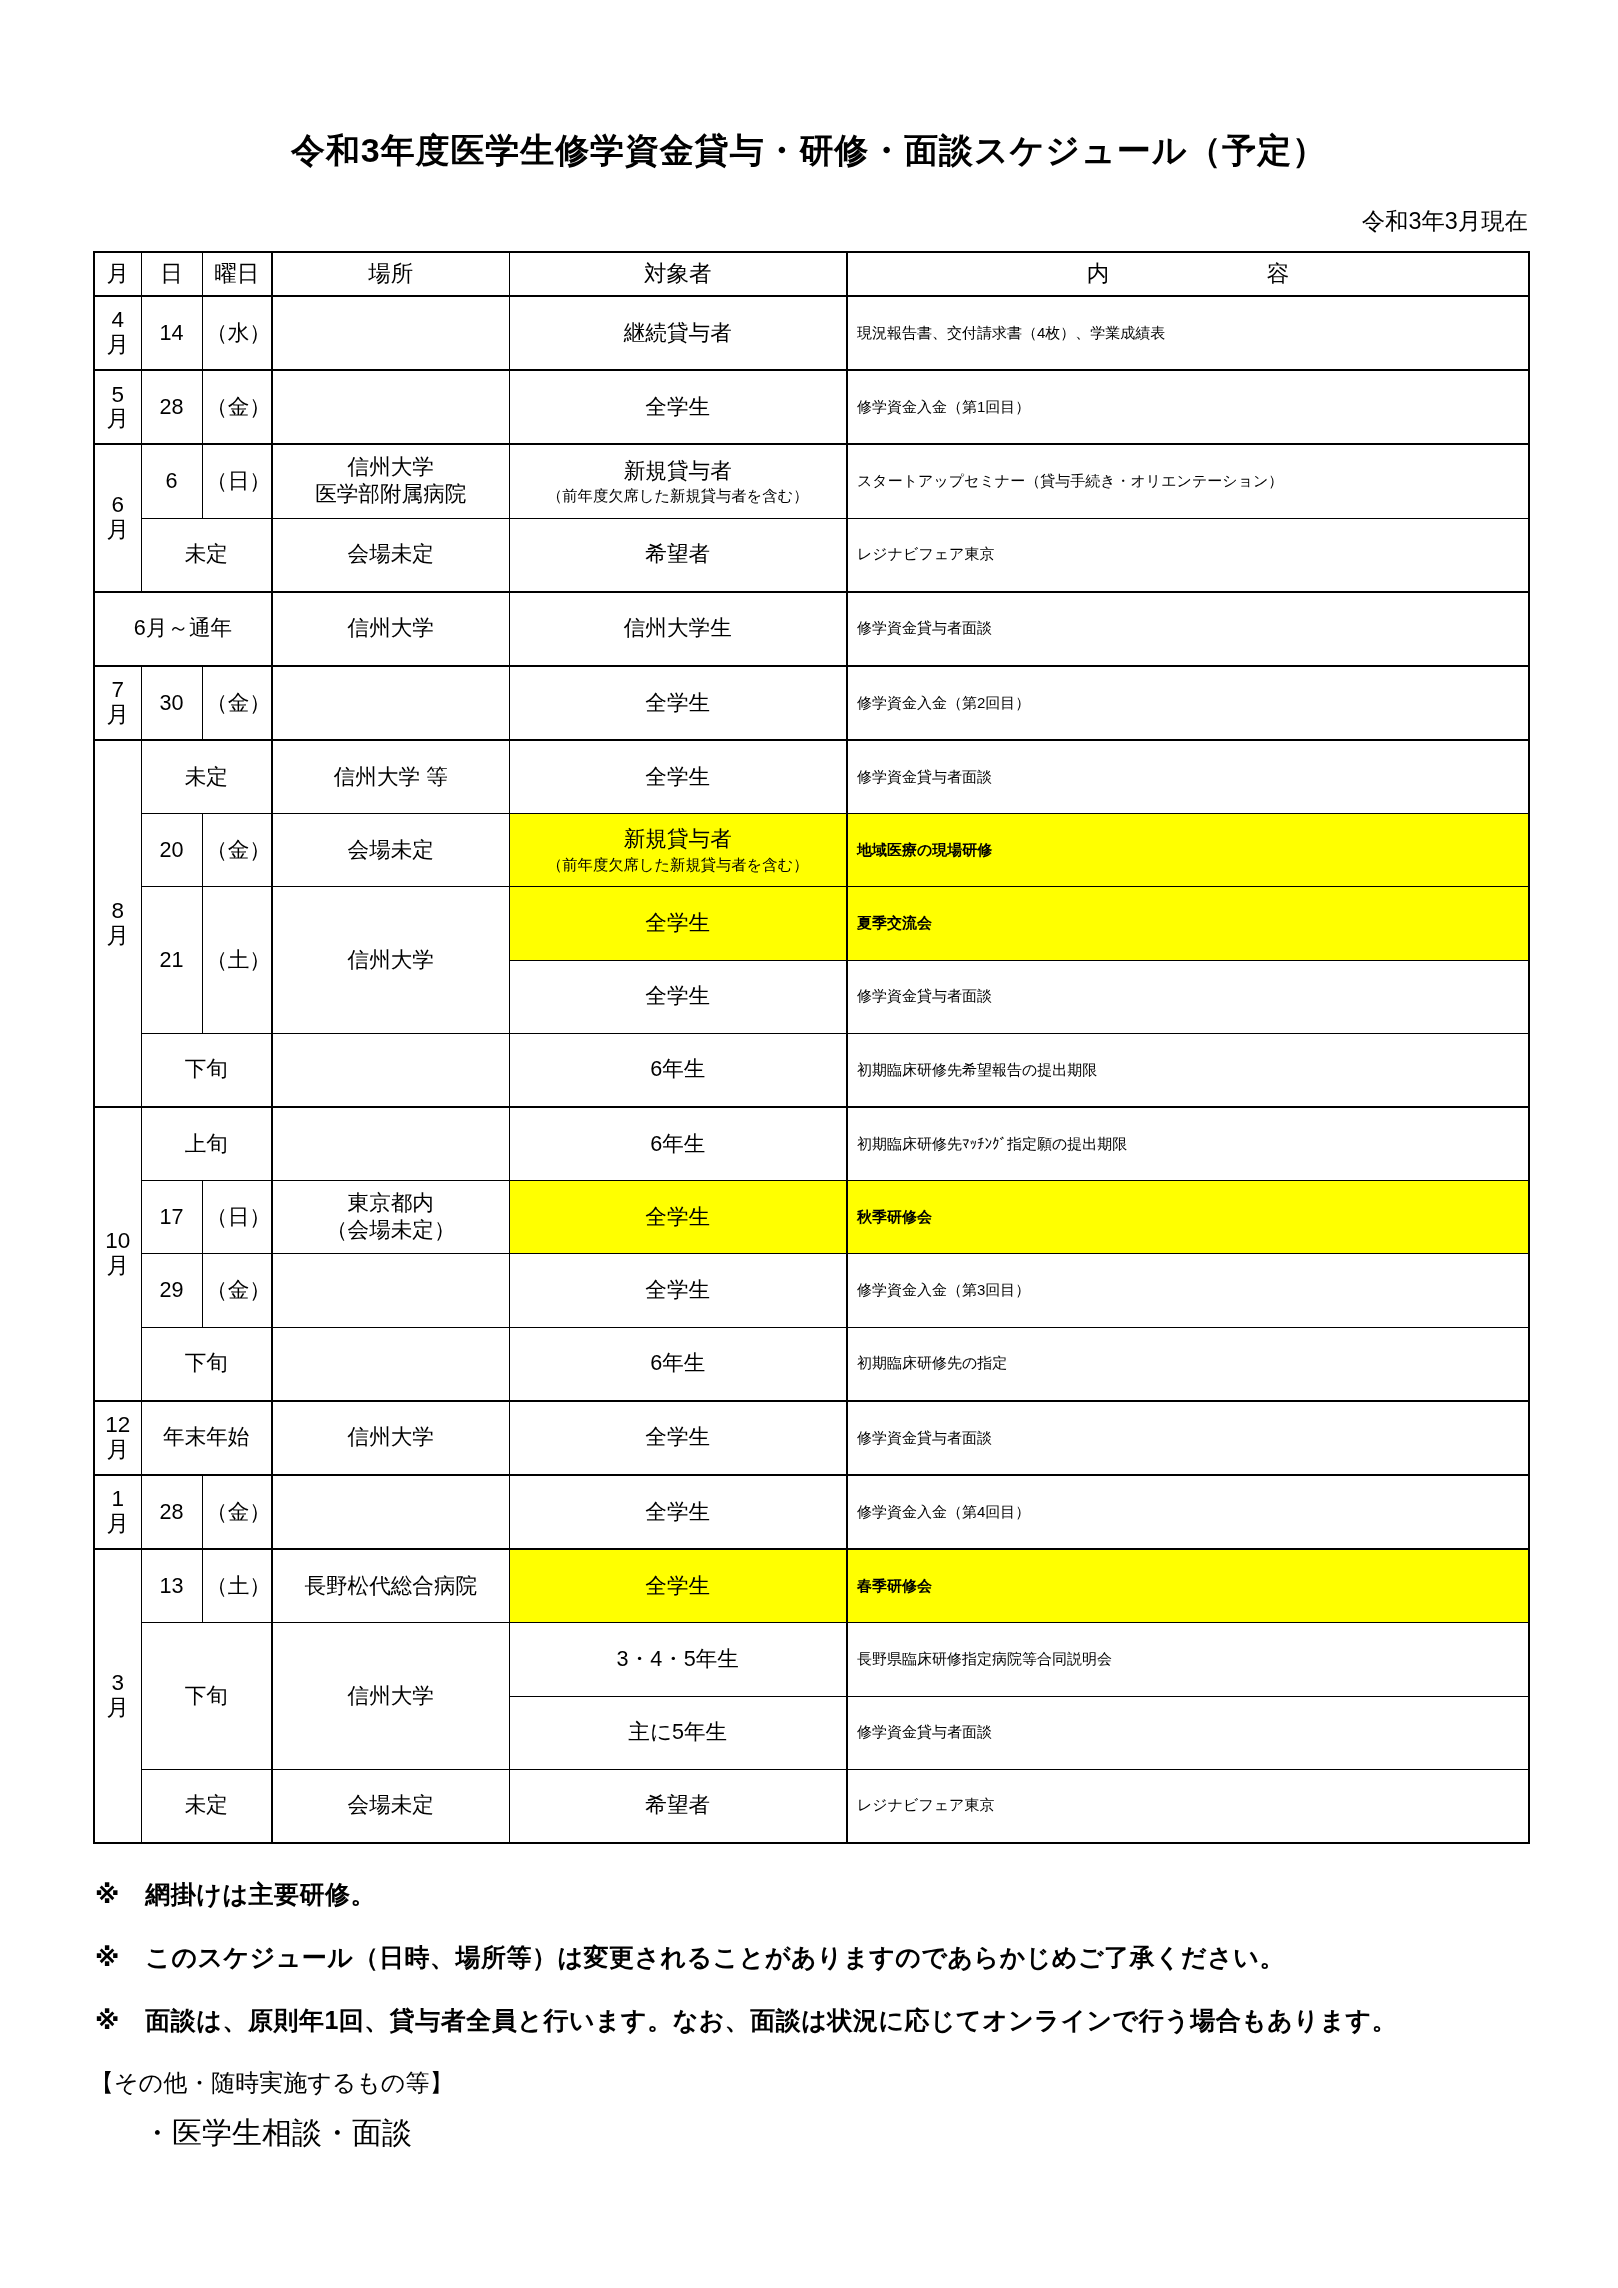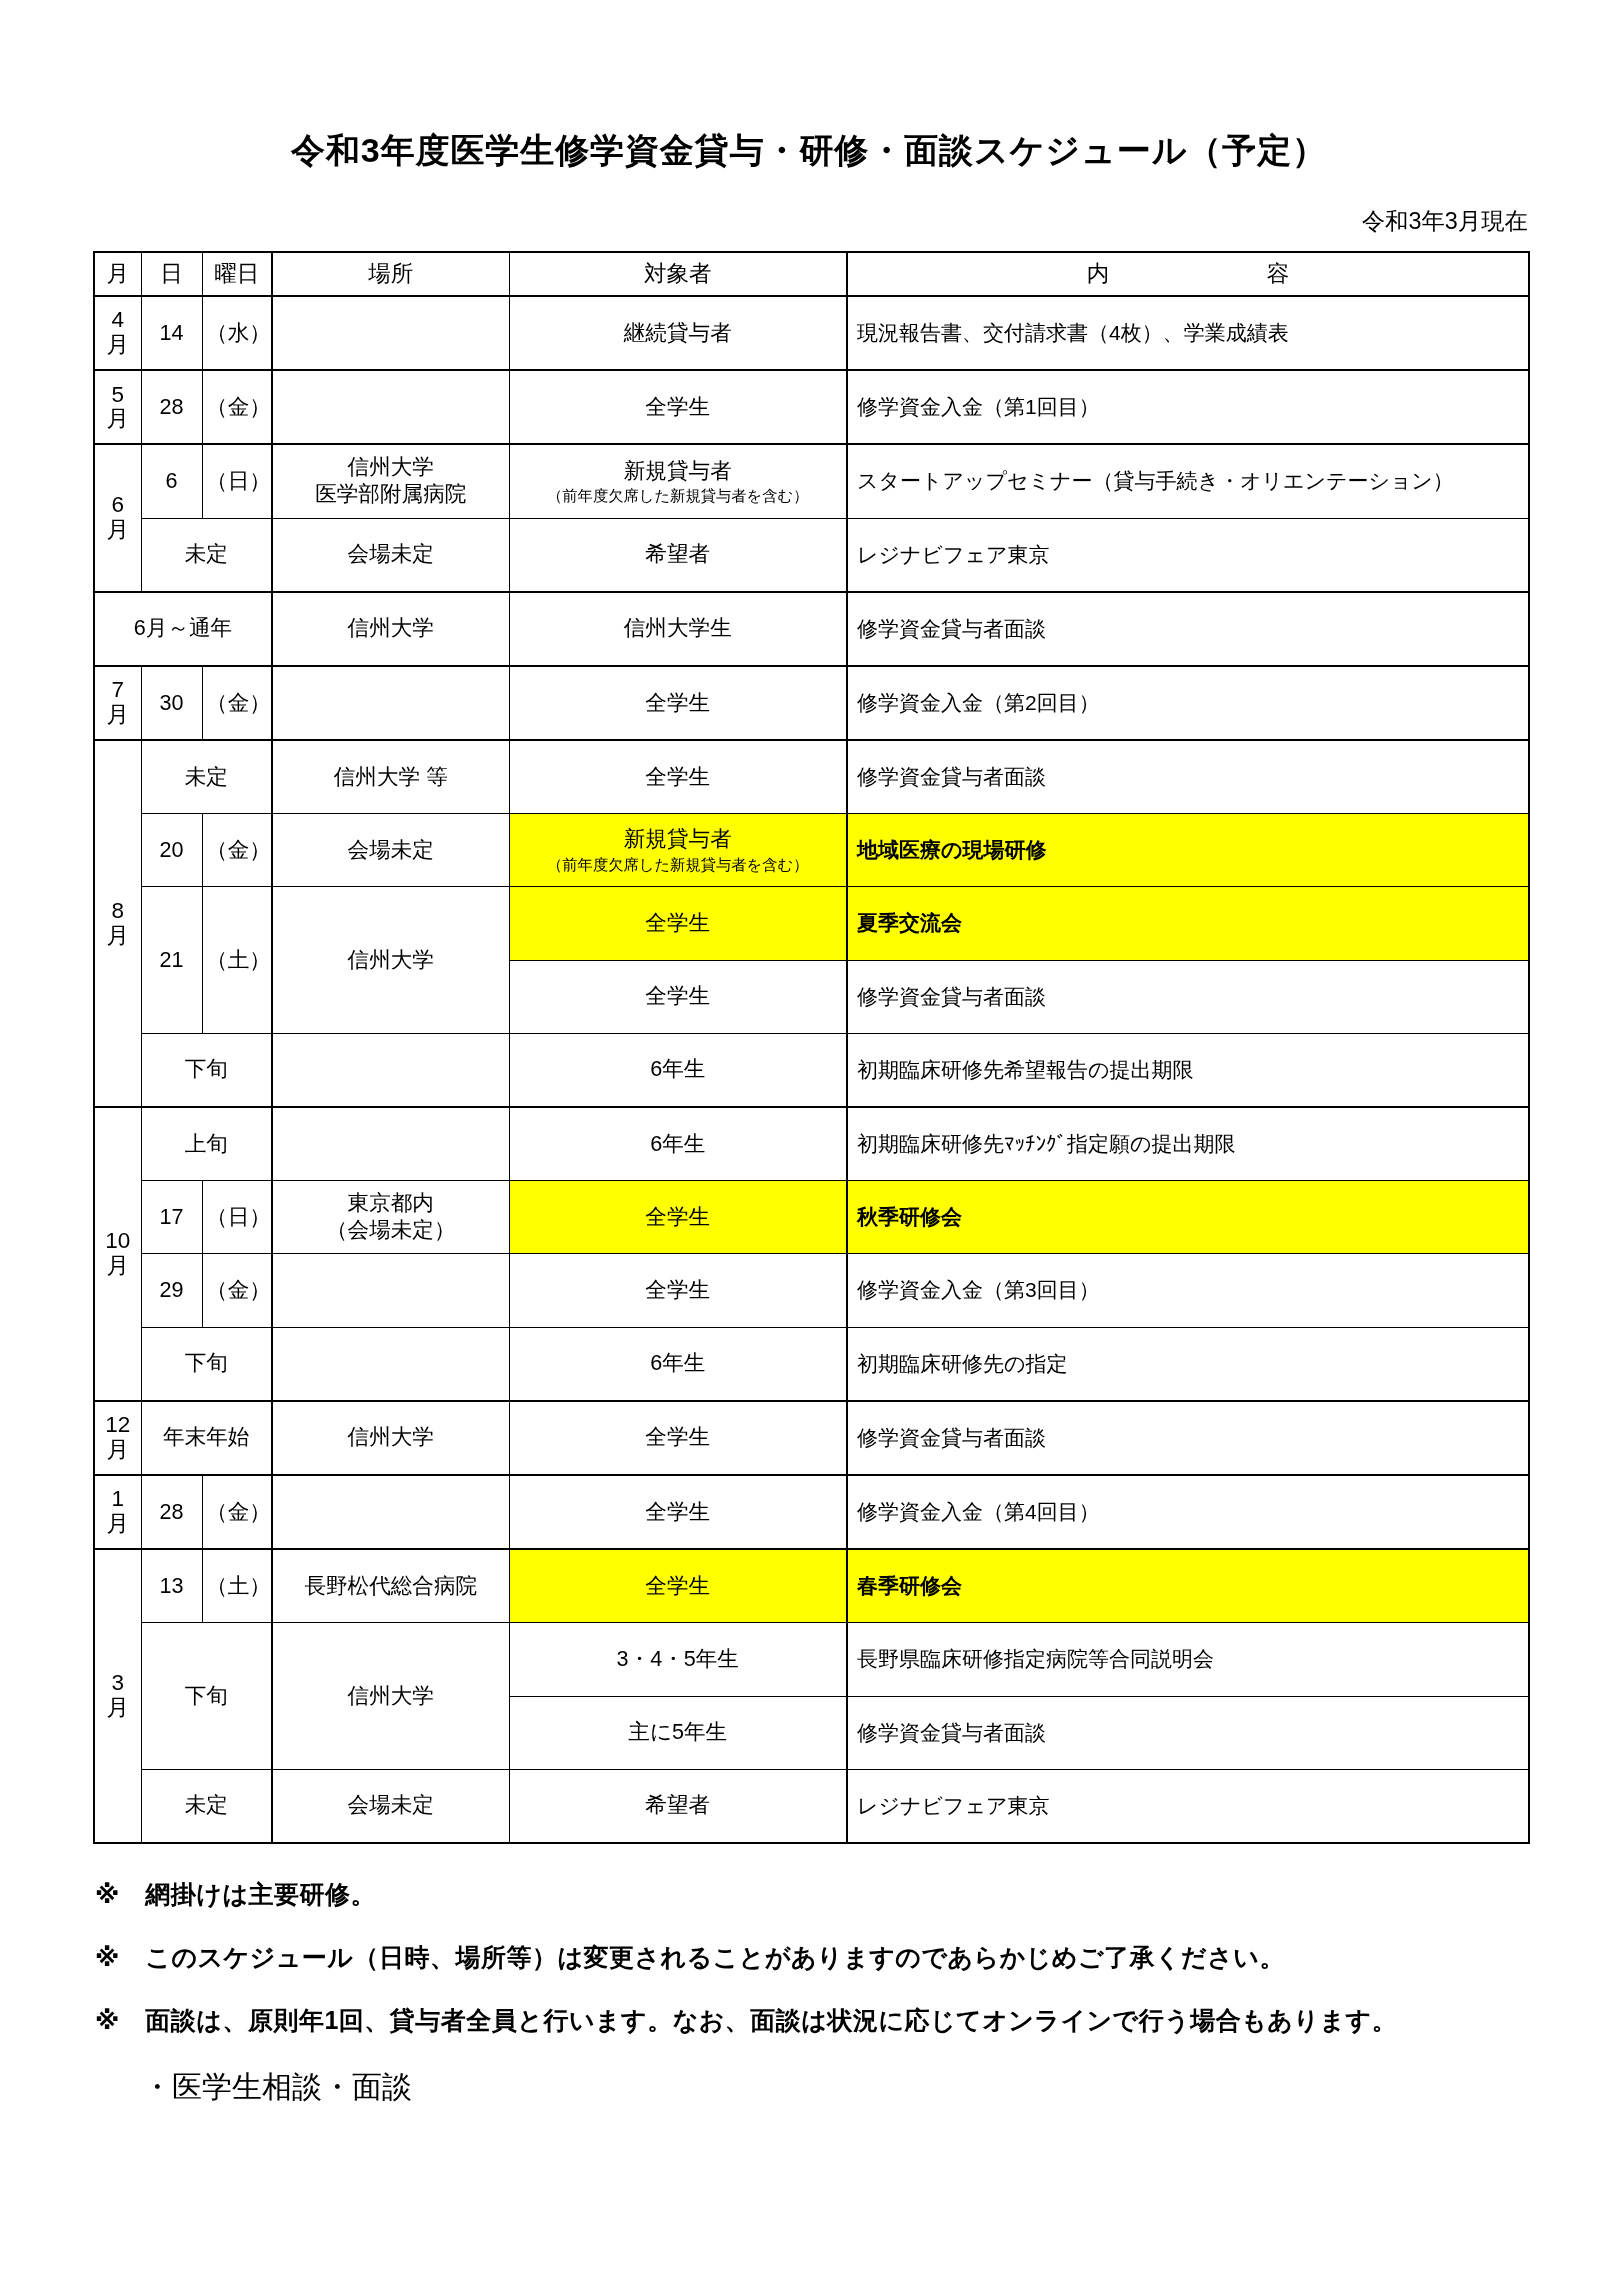--- a/index.html
+++ b/index.html
@@ -68,21 +68,21 @@
   .h-target, .k-target { border-right-width: 2.7px; }
   .k-span2, .k-span3   { border-right-width: 2.7px; text-align: center; }
 
   
   tr.t3 td { border-top-width: 2.7px; }
 
   .k-month { font-size: 22.5px; line-height: 1.1; padding: 0; }
   .k-content {
     text-align: left;
     padding: 3.6px 3.6px 3.6px 9px;
-    font-size: 21px;
+    font-size: 15px;
   }
   .yellow { background: #ffff00; }
   .bold   { font-weight: bold; }
   .sub {
     display: block;
     font-size: 15.3px;
     line-height: 1.25;
     margin-top: 1.8px;
   }
 
@@ -289,16 +289,17 @@
         </tr>
       </tbody>
   </table>
 
   <div class="notes">
     <p class="note-line">※　網掛けは主要研修。</p>
     <p class="note-line">※　このスケジュール（日時、場所等）は変更されることがありますのであらかじめご了承ください。</p>
     <p class="note-line">※　面談は、原則年1回、貸与者全員と行います。なお、面談は状況に応じてオンラインで行う場合もあります。</p>
   </div>
 
+  <p class="others-heading">【その他・随時実施するもの等】</p>
   <p class="others-item">・医学生相談・面談</p>
 
 </div>
 
 
 </body></html>

